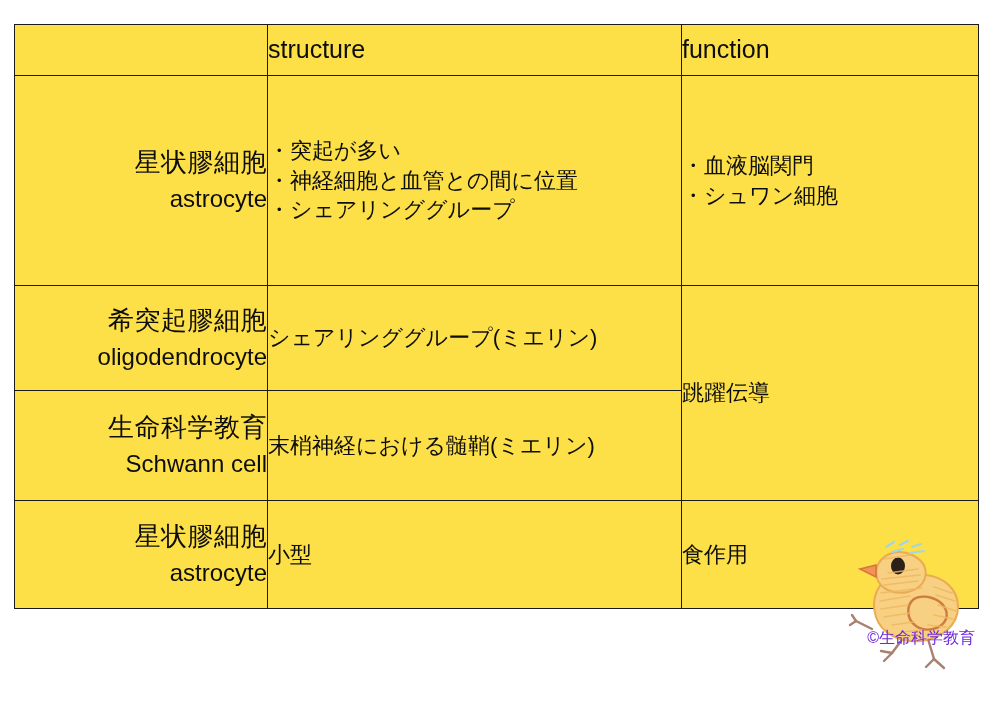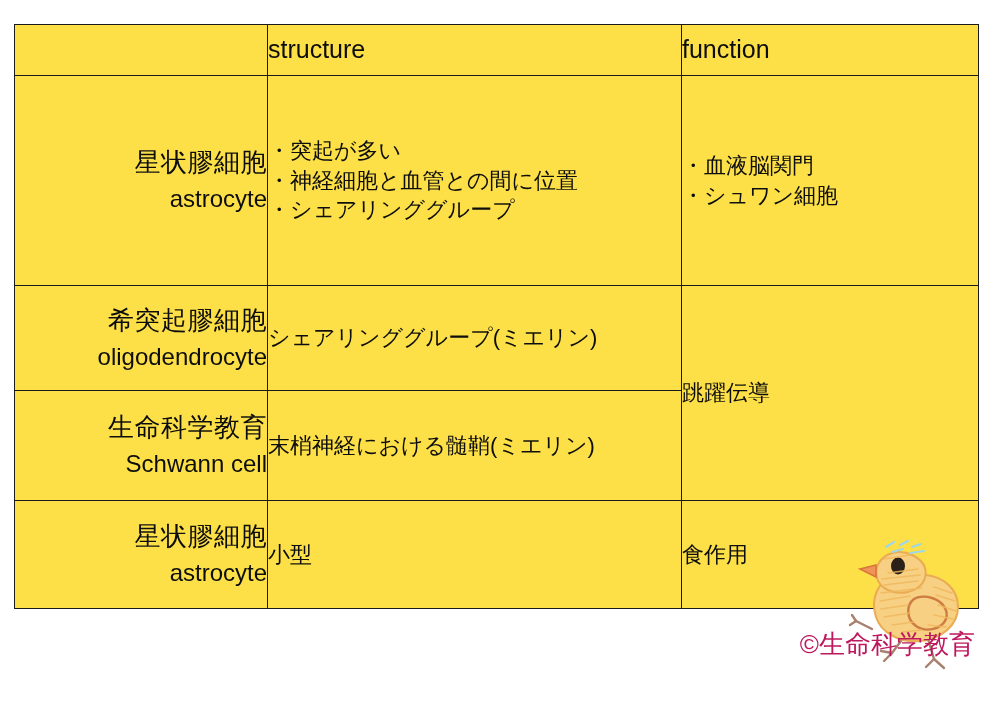--- a/index.html
+++ b/index.html
@@ -80,23 +80,23 @@
   .r-oligo  { height: 105px; }
   .r-schwann{ height: 110px; }
   .r-micro  { height: 108px; }
 
   
   #credit {
     position: absolute;
     right: 18px;
     top: 628px;
     text-align: left;
-    font-size: 26px;
+    font-size: 16px;
     line-height: 1.25;
-    color: #be185d;
+    color: #6d28d9;
     white-space: nowrap;
   }
   #credit .line { display: block; }
 
   
   #chick {
     position: absolute;
     left: 848px;
     top: 533px;
     width: 140px;

